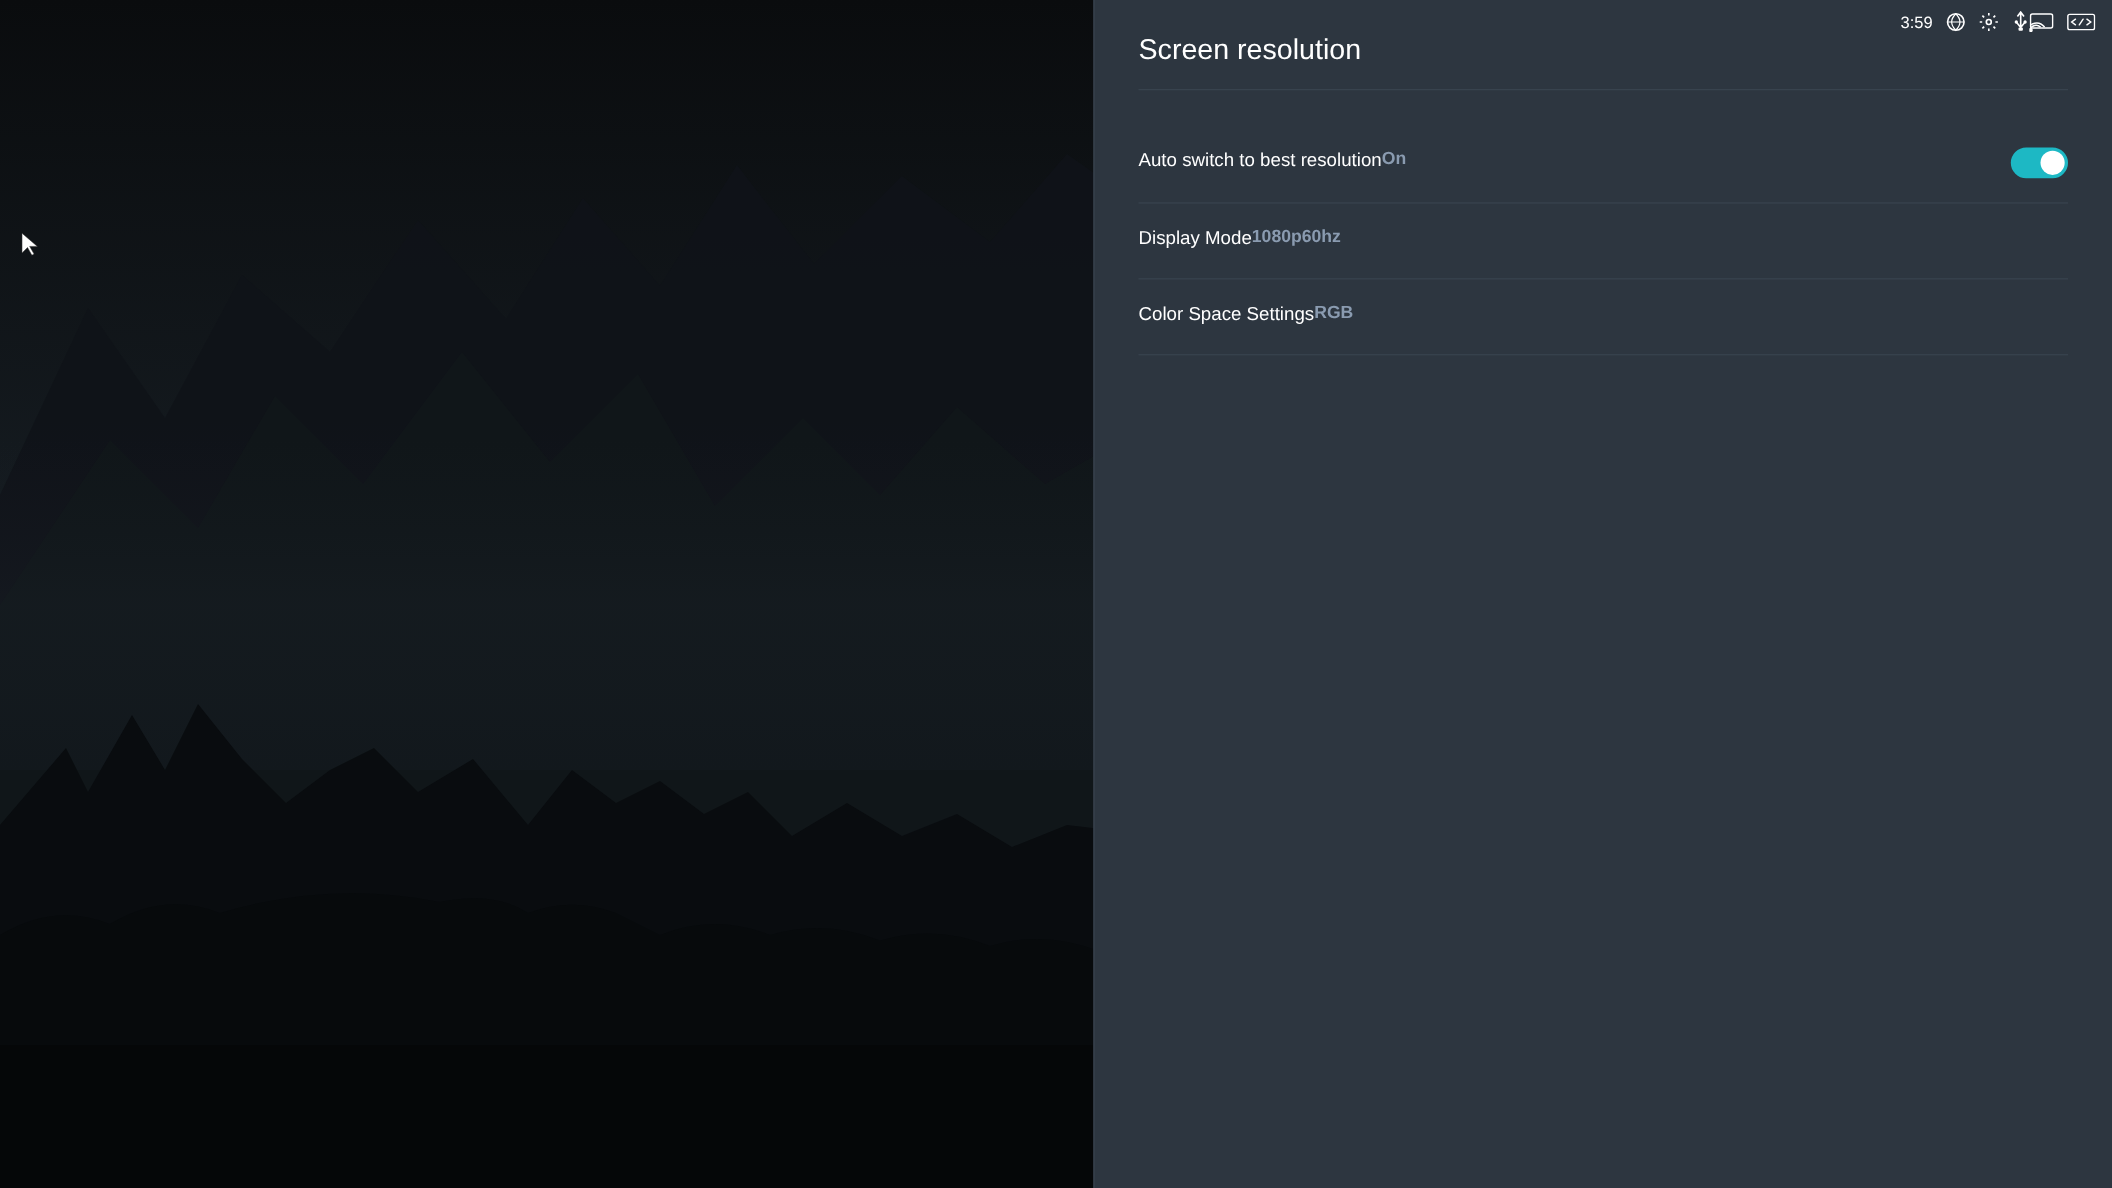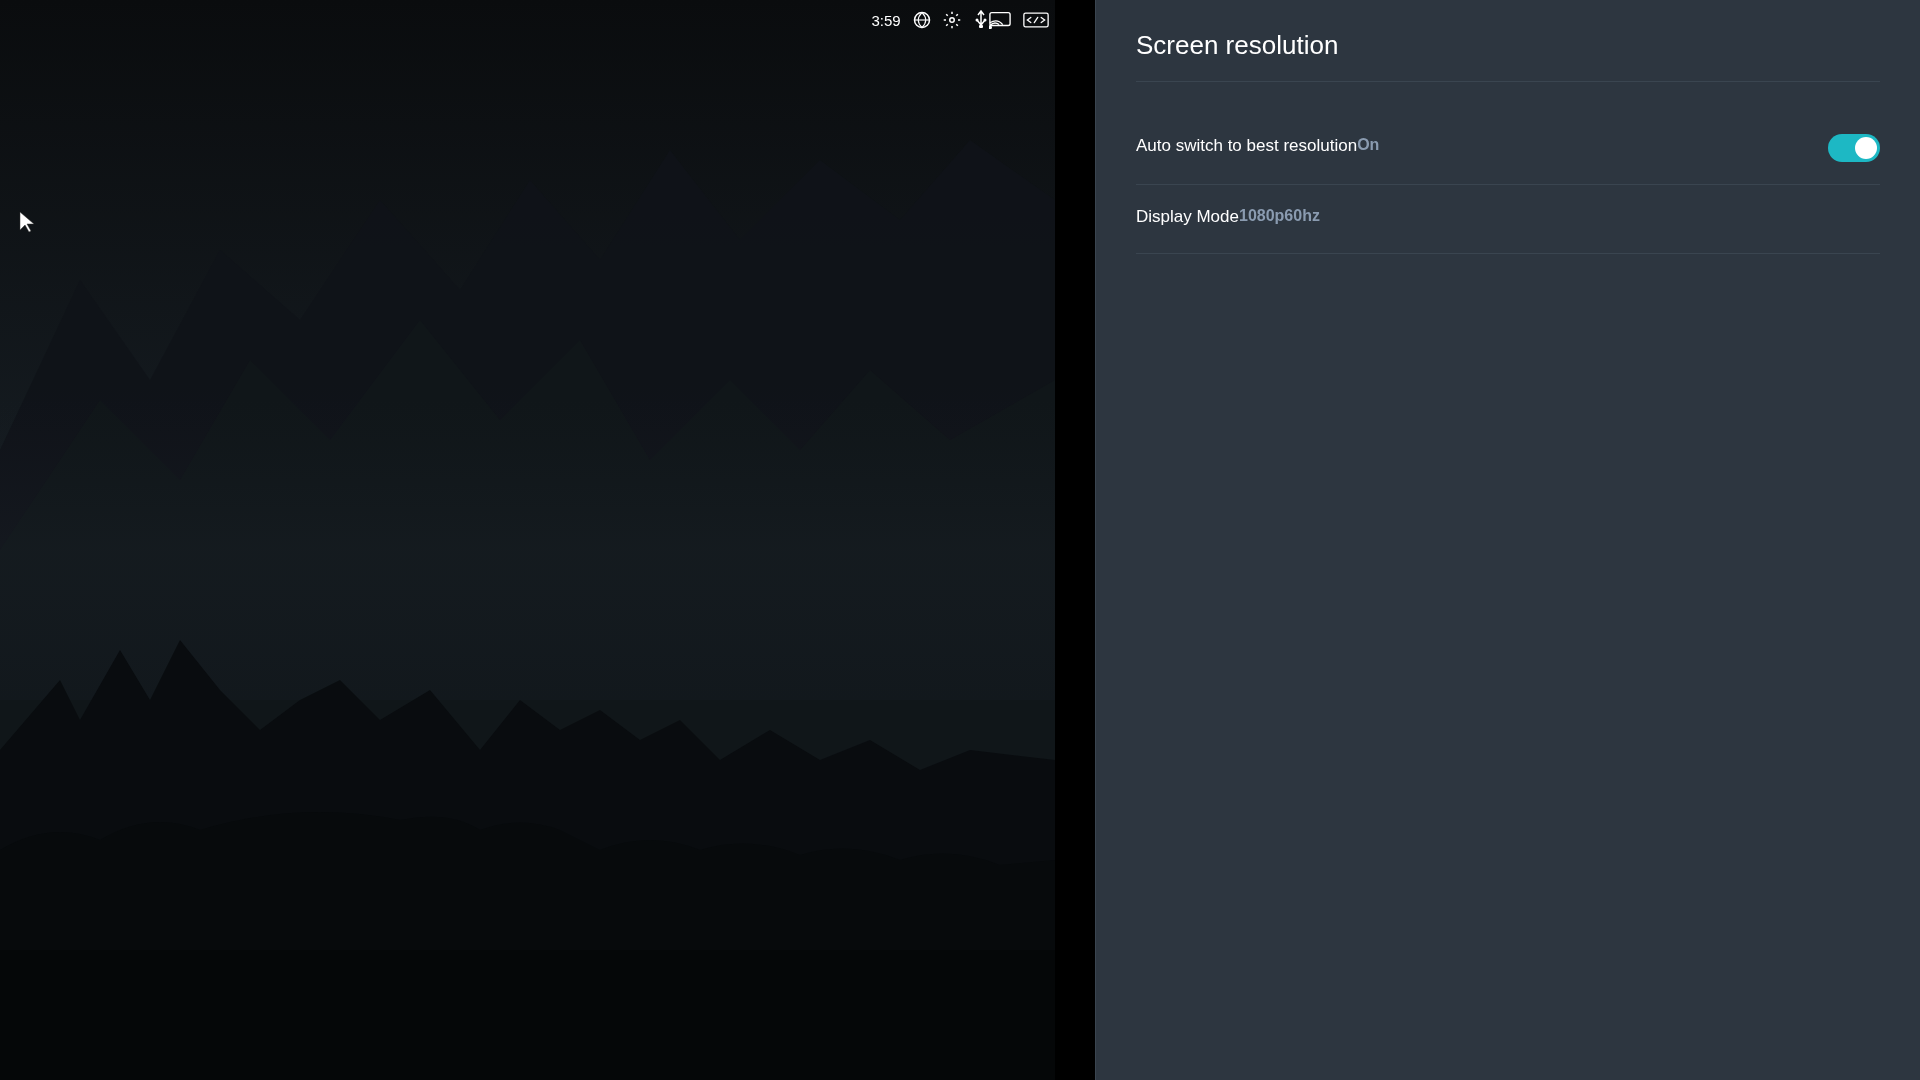--- a/index.html
+++ b/index.html
@@ -40,21 +40,21 @@
 
     
     .status-bar {
       position: absolute;
       top: 0;
       left: 0;
       width: 100%;
       height: 40px;
       display: flex;
       align-items: center;
-      justify-content: center;
+      justify-content: flex-end;
       padding: 0 15px;
       z-index: 10;
     }
 
     .status-bar-left {
       display: flex;
       align-items: center;
       gap: 12px;
     }
 
@@ -75,21 +75,21 @@
       font-size: 16px;
       display: flex;
       align-items: center;
     }
 
     
     .settings-panel {
       position: absolute;
       top: 0;
       right: 0;
-      width: 825px;
+      width: 926px;
       height: 1080px;
       background: #2d3640;
       border-left: 1px solid #3a4550;
       padding: 30px 40px;
       z-index: 5;
     }
 
     .panel-title {
       color: #ffffff;
       font-size: 26px;
@@ -263,13 +263,19 @@
   </div>
 
   <div class="settings-item">
     <div class="settings-item-content">
       <span class="settings-item-label">Display Mode</span>
       <span class="settings-item-value">1080p60hz</span>
     </div>
   </div>
 
 
+  <div class="settings-item">
+    <div class="settings-item-content">
+      <span class="settings-item-label">Color Space Settings</span>
+      <span class="settings-item-value">RGB</span>
+    </div>
+  </div>
 </div>
 
 </body></html>

